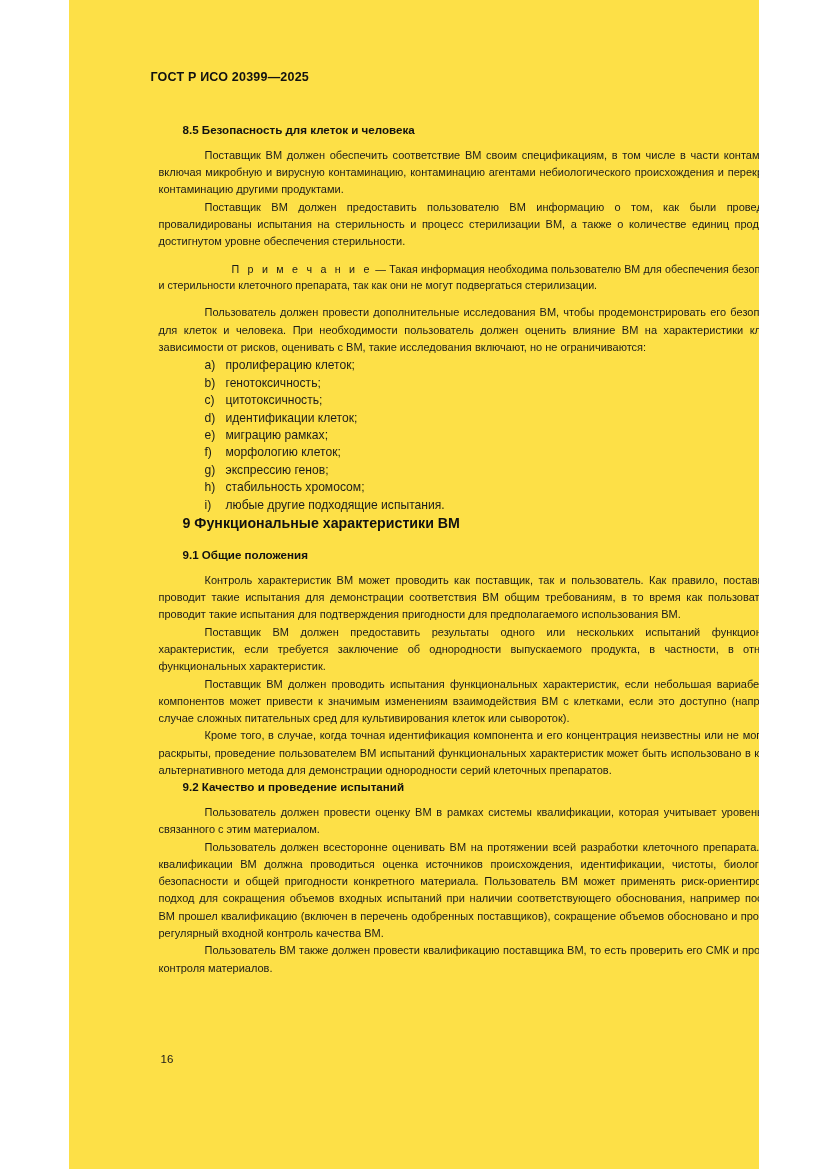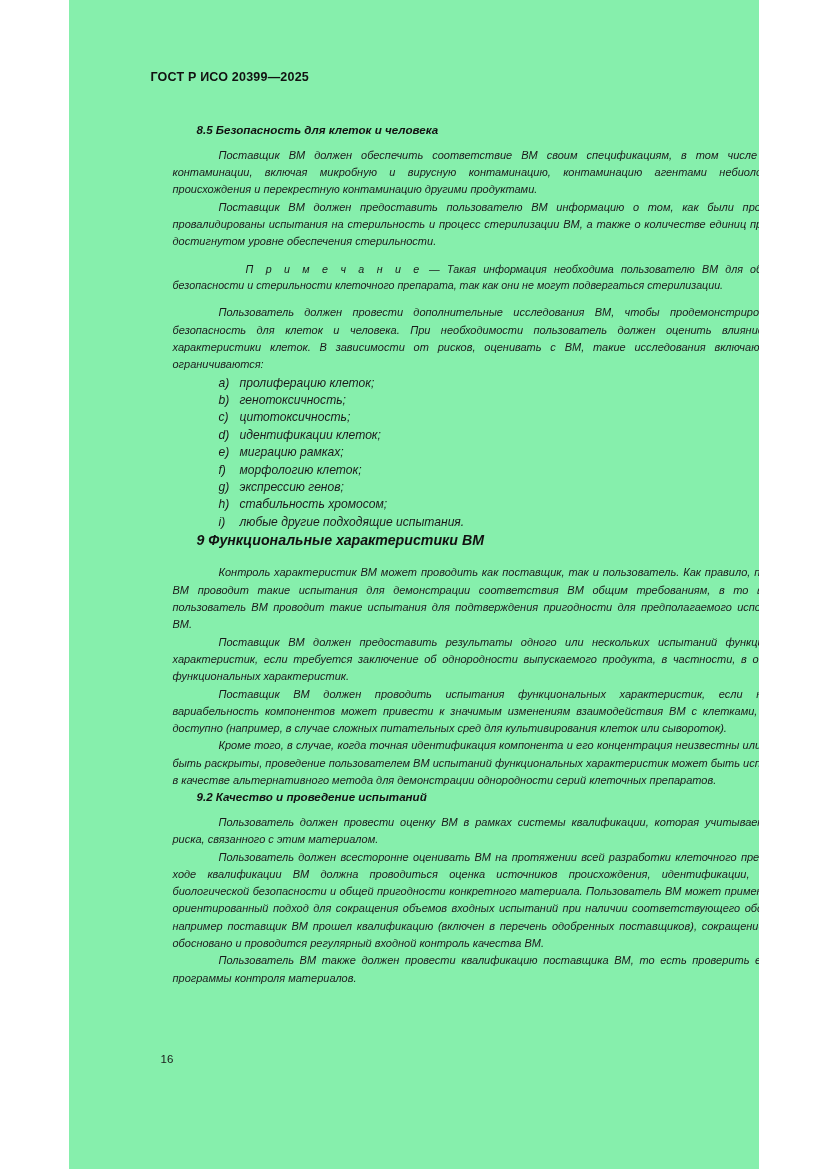--- a/index.html
+++ b/index.html
@@ -10,21 +10,21 @@
   }
   body {
     font-family: "Liberation Sans", sans-serif;
     color: #1a1a1a;
   }
   .page {
     position: relative;
     width: 690px;
     height: 1169px;
     margin: 0 auto;
-    background: #86efac;
+    background: #fde047;
     overflow: hidden;
     box-sizing: border-box;
   }
   .content {
     position: absolute;
     left: 82px;
     top: 70px;
     width: 663px;
   }
 
@@ -32,23 +32,22 @@
   .doc-header {
     font-size: 12.5px;
     font-weight: bold;
     letter-spacing: 0.2px;
     margin: 0 0 38px 0;
     color: #111111;
   }
 
   
   .body-col {
-    margin-left: 22px;
+    margin-left: 8px;
     width: 641px;
-    font-style: italic;
   }
 
   
   h3.sub-heading {
     font-size: 11.6px;
     font-weight: bold;
     margin: 0 0 9px 0;
     padding-left: 24px;
     line-height: 1.35;
     color: #111111;
@@ -170,20 +169,21 @@
         <li>
           <span class="marker">h)</span><span class="item-text">стабильность хромосом;</span>
         </li>
         <li>
           <span class="marker">i)</span><span class="item-text">любые другие подходящие испытания.</span>
         </li>
       </ul>
 
       <h2 class="main-heading gap-before-main">9 Функциональные характеристики ВМ</h2>
 
+      <h3 class="sub-heading">9.1 Общие положения</h3>
 
       <p class="para">Контроль характеристик ВМ может проводить как поставщик, так и пользователь. Как правило, поставщик ВМ проводит такие испытания для демонстрации соответствия ВМ общим требованиям, в то время как пользователь ВМ проводит такие испытания для подтверждения пригодности для предполагаемого использования ВМ.</p>
 
       <p class="para">Поставщик ВМ должен предоставить результаты одного или нескольких испытаний функциональных характеристик, если требуется заключение об однородности выпускаемого продукта, в частности, в отношении функциональных характеристик.</p>
 
       <p class="para">Поставщик ВМ должен проводить испытания функциональных характеристик, если небольшая вариабельность компонентов может привести к значимым изменениям взаимодействия ВМ с клетками, если это доступно (например, в случае сложных питательных сред для культивирования клеток или сывороток).</p>
 
       <p class="para">Кроме того, в случае, когда точная идентификация компонента и его концентрация неизвестны или не могут быть раскрыты, проведение пользователем ВМ испытаний функциональных характеристик может быть использовано в качестве альтернативного метода для демонстрации однородности серий клеточных препаратов.</p>
 
       <h3 class="sub-heading gap-before-sub">9.2 Качество и проведение испытаний</h3>

